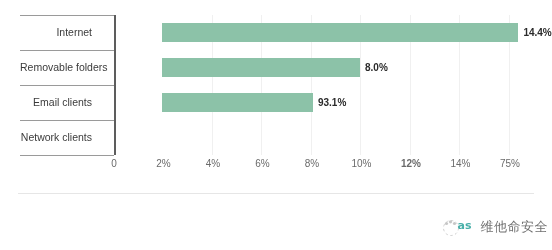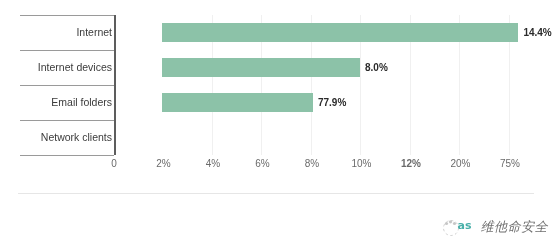--- a/index.html
+++ b/index.html
@@ -89,21 +89,21 @@
   .cat-label {
     position: absolute;
     right: 0;
     width: 94px;
     height: 35px;
     line-height: 35px;
     text-align: right;
     font-size: 10.5px;
     color: #3b3b3b;
     white-space: nowrap;
-    padding-right: 2px;
+    padding-right: 22px;
     box-sizing: border-box;
   }
   .cat-col {
     position: absolute;
     left: 20px;
     top: 15px;
     width: 94px;
     height: 140px;
   }
   .cat-rule {
@@ -149,21 +149,20 @@
   .wm-mark {
     width: 22px;
     height: 22px;
     position: relative;
   }
   .wm-text {
     font-size: 13px;
     color: #555555;
     letter-spacing: 0.5px;
     font-family: "DejaVu Sans", sans-serif;
-    font-style: italic;
   }
   .wm-sub {
     position: absolute;
     left: 18px;
     top: 3px;
     font-size: 11px;
     font-weight: bold;
     color: #2aa39b;
     font-family: "DejaVu Sans", sans-serif;
   }
@@ -174,22 +173,22 @@
 <div id="chart-root">
 
   <div class="cat-col">
     <div class="cat-rule" style="top:0px;"></div>
     <div class="cat-rule" style="top:35px;"></div>
     <div class="cat-rule" style="top:70px;"></div>
     <div class="cat-rule" style="top:105px;"></div>
     <div class="cat-rule" style="top:140px;"></div>
 
     <div class="cat-label" style="top:0px;">Internet</div>
-    <div class="cat-label" style="top:35px;">Internet devices</div>
-    <div class="cat-label" style="top:70px;">Email folders</div>
+    <div class="cat-label" style="top:35px;">Removable folders</div>
+    <div class="cat-label" style="top:70px;">Email clients</div>
     <div class="cat-label" style="top:105px;">Network clients</div>
   </div>
 
   <div class="plot">
     <div class="gridline" style="left:49.5px;"></div>
     <div class="gridline" style="left:99px;"></div>
     <div class="gridline" style="left:148.5px;"></div>
     <div class="gridline" style="left:198px;"></div>
     <div class="gridline" style="left:247.5px;"></div>
     <div class="gridline" style="left:297px;"></div>
@@ -199,35 +198,35 @@
     <div class="row row-0">
       <div class="bar" style="width: 356.4px; background: rgb(140, 194, 168);"></div>
       <div class="bar-value" style="left: 356.4px;">14.4%</div>
     </div>
     <div class="row row-1">
       <div class="bar" style="width: 198px; background: rgb(140, 194, 168);"></div>
       <div class="bar-value" style="left: 198px;">8.0%</div>
     </div>
     <div class="row row-2">
       <div class="bar" style="width: 150.975px; background: rgb(140, 194, 168);"></div>
-      <div class="bar-value" style="left: 150.975px;">77.9%</div>
+      <div class="bar-value" style="left: 150.975px;">93.1%</div>
     </div>
   </div>
 
   <div class="axis-y"></div>
 
   <div id="xticks">
       <div class="xtick" style="left: 114px;">0</div>
       <div class="xtick" style="left: 163.5px;">2%</div>
       <div class="xtick" style="left: 213px;">4%</div>
       <div class="xtick" style="left: 262.5px;">6%</div>
       <div class="xtick" style="left: 312px;">8%</div>
       <div class="xtick" style="left: 361.5px;">10%</div>
       <div class="xtick" style="left: 411px; font-weight: bold;">12%</div>
-      <div class="xtick" style="left: 460.5px;">20%</div>
+      <div class="xtick" style="left: 460.5px;">14%</div>
       <div class="xtick" style="left: 510px;">75%</div>
     </div>
 
   <div class="footer-rule"></div>
 
   <div class="watermark">
     <div class="wm-mark">
       <svg width="22" height="22" viewBox="0 0 22 22" aria-hidden="true">
         <circle cx="11" cy="12" r="7.5" fill="none" stroke="#c9c9c9" stroke-width="1" stroke-dasharray="2.5 2.5"></circle>
         <circle cx="6.5" cy="7.5" r="1.6" fill="#bdbdbd"></circle>

